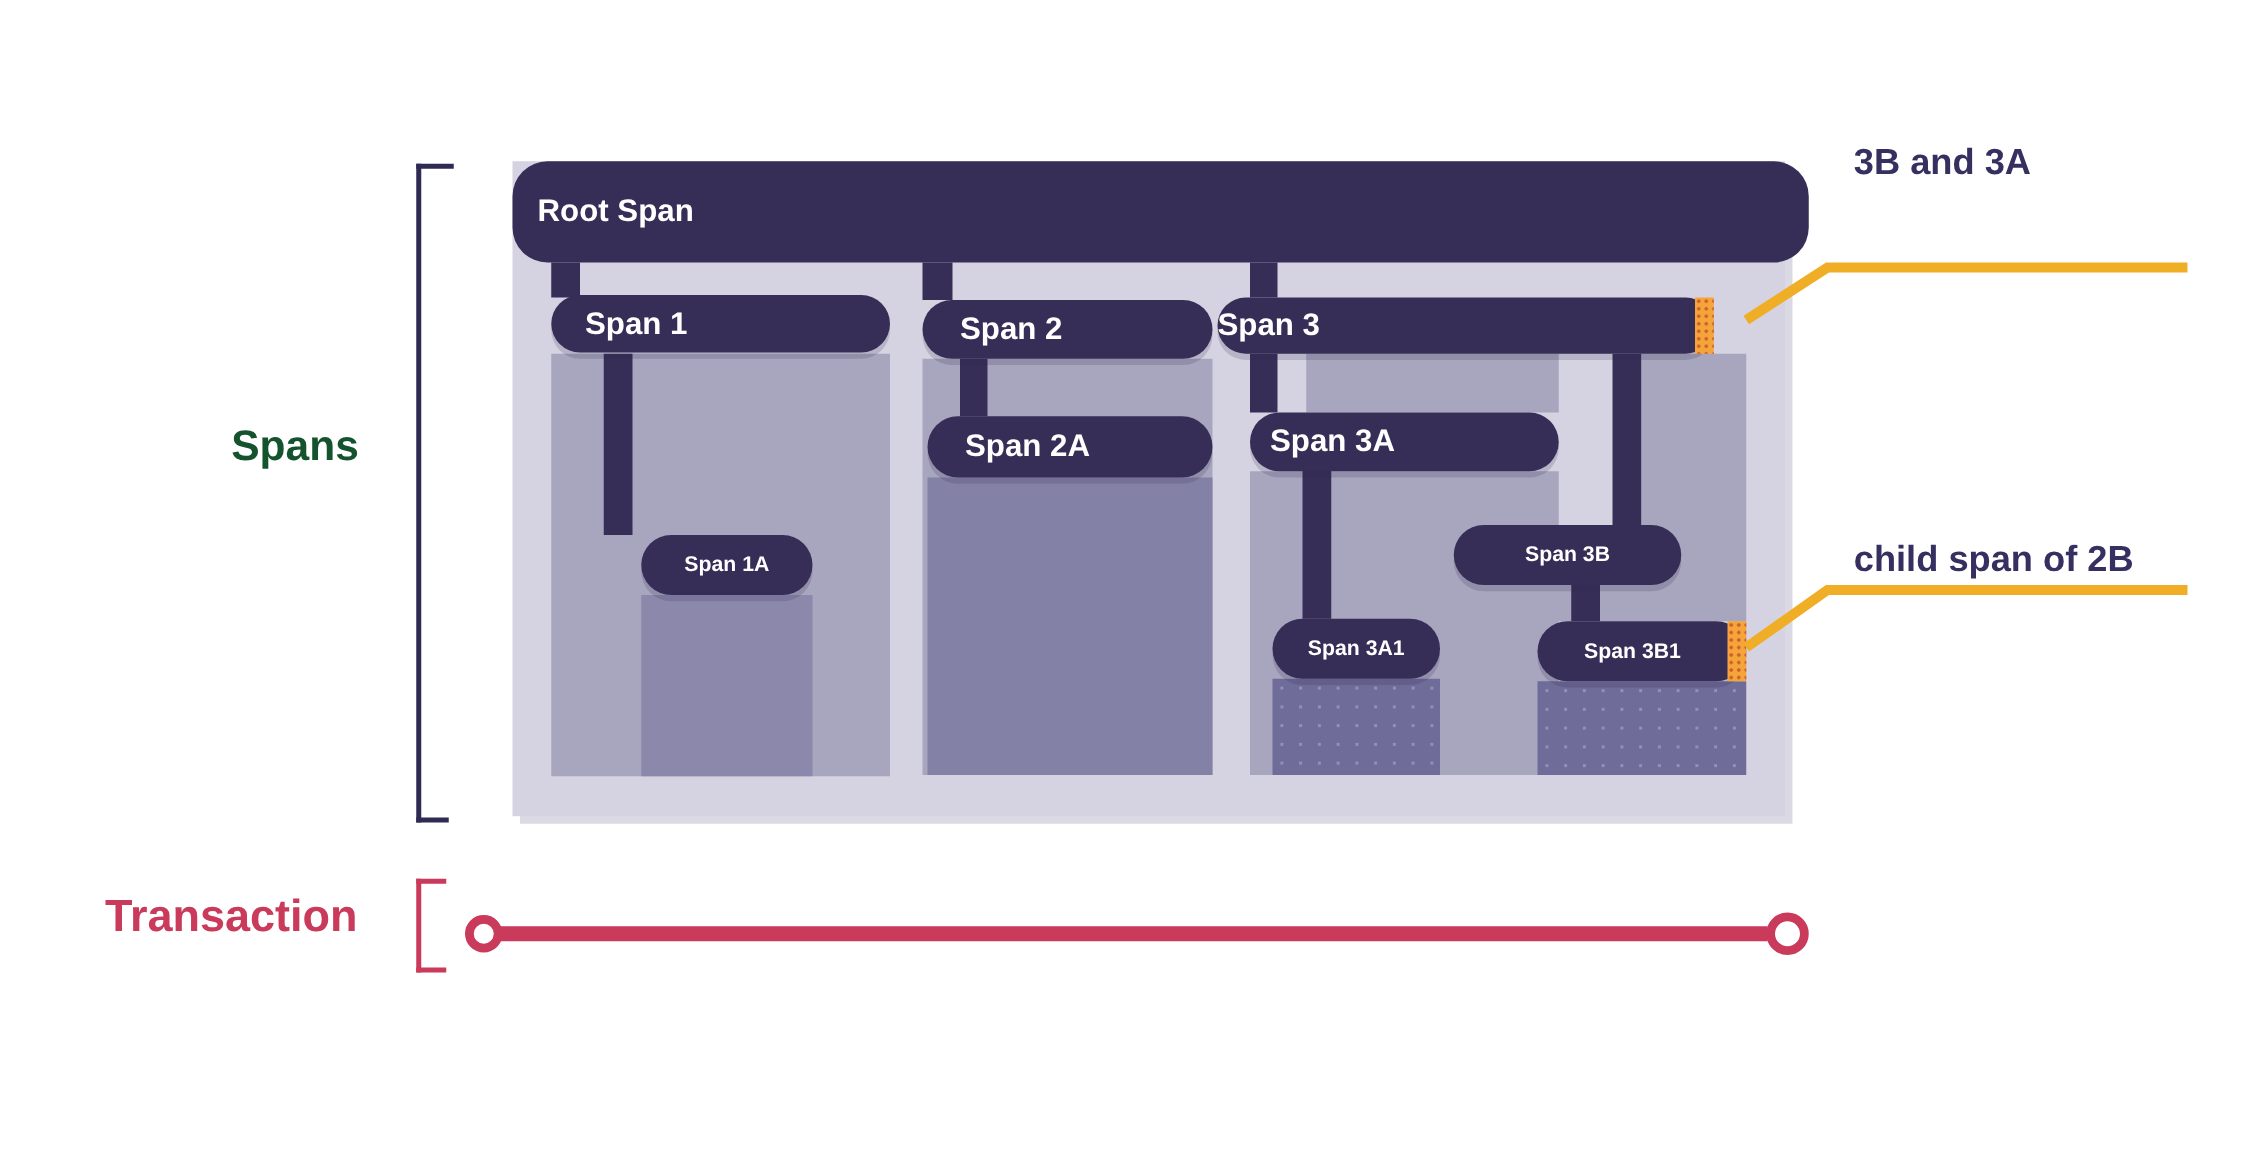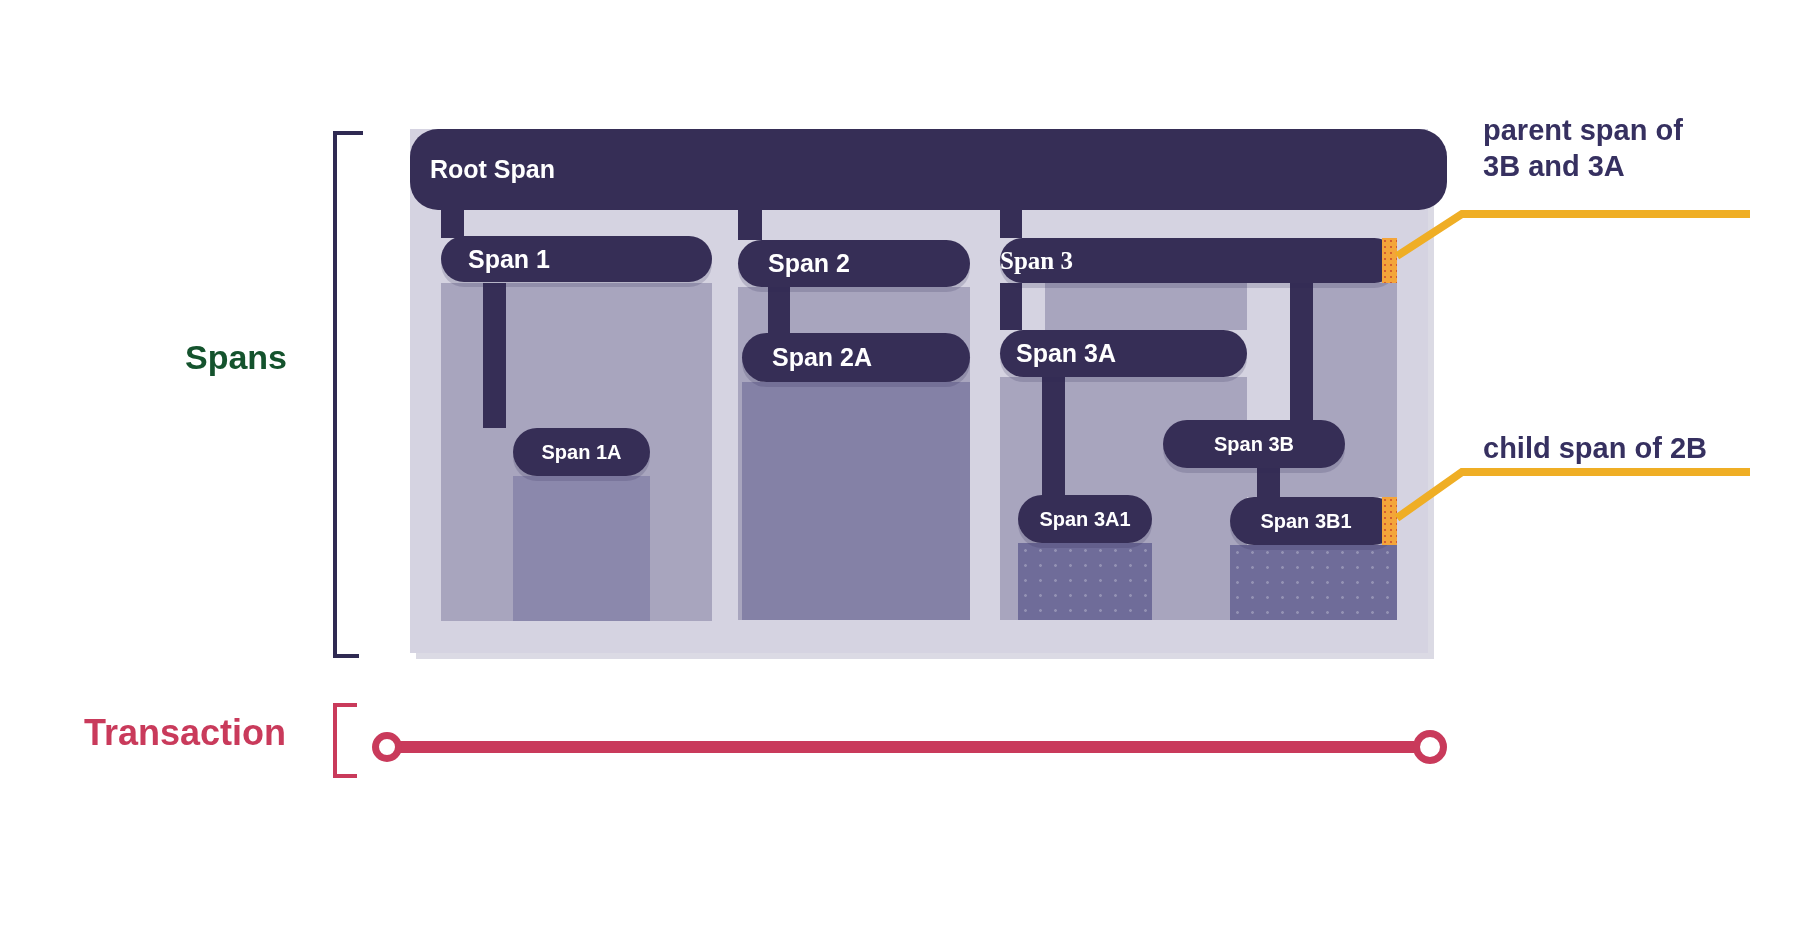--- a/index.html
+++ b/index.html
@@ -29,21 +29,21 @@
            background-image:radial-gradient(rgba(255,255,255,0.25) 1.3px, transparent 1.5px);
            background-size:15px 15px;}
 
   
   .conn{position:absolute;background:#362E56;}
 
   
   .bar{position:absolute;background:#362E56;color:#ffffff;font-weight:700;font-size:25px;
        display:flex;align-items:center;box-shadow:0 5px 0 rgba(47,41,82,0.18);border-radius:28px;}
   .bar .lbl{white-space:nowrap;}
-  .bar.center{justify-content:center;font-size:20px;}
+  .bar.center{justify-content:center;font-size:17px;}
   .bar.root{box-shadow:none;}
   .cap{position:absolute;right:0;top:0;bottom:0;width:15px;
        background-color:#F4A53A;
        background-image:radial-gradient(rgba(208,87,46,0.9) 1.2px, transparent 1.5px);
        background-size:6px 6px;}
 
   
   .annotation{position:absolute;font-weight:700;font-size:29px;line-height:36px;
               color:#363060;white-space:nowrap;}
   .ann-lines{position:absolute;left:0;top:0;pointer-events:none;}
@@ -100,21 +100,21 @@
     </div>
 
     <div class="bar" style="left:328px;top:111px;width:232px;height:47px;padding-left:30px;box-sizing:border-box;">
       <span class="lbl">Span 2</span>
     </div>
 
     <div class="bar" style="left:332px;top:204px;width:228px;height:49px;padding-left:30px;box-sizing:border-box;">
       <span class="lbl">Span 2A</span>
     </div>
 
-    <div class="bar" style="left:590px;top:109px;width:397px;height:45px;box-sizing:border-box;font-family:Liberation Serif, serif;">
+    <div class="bar" style="left:564px;top:109px;width:397px;height:45px;box-sizing:border-box;">
       <span class="lbl">Span 3</span>
       <span class="cap"></span>
     </div>
 
     <div class="bar" style="left:590px;top:201px;width:247px;height:47px;padding-left:16px;box-sizing:border-box;">
       <span class="lbl">Span 3A</span>
     </div>
 
     <div class="bar center" style="left:608px;top:366px;width:134px;height:48px;">
       <span class="lbl">Span 3A1</span>
@@ -129,21 +129,20 @@
       <span class="cap"></span>
     </div>
   </div>
 
   <svg class="ann-lines" width="1801" height="927" viewBox="0 0 1801 927">
     <polyline points="1397,256 1462,214 1750,214" fill="none" stroke="#EFAE25" stroke-width="8"></polyline>
     <polyline points="1397,518 1462,472 1750,472" fill="none" stroke="#EFAE25" stroke-width="8"></polyline>
   </svg>
 
   <div class="annotation" style="left:1483px;top:112px;">
-    <div>parent span of</div>
     <div>3B and 3A</div>
   </div>
   <div class="annotation" style="left:1483px;top:430px;">child span of 2B</div>
 
   <div class="side-label transaction-label">Transaction</div>
   <div class="bk bk-red" style="left:333px;top:703px;width:4px;height:75px;"></div>
   <div class="bk bk-red" style="left:333px;top:703px;width:24px;height:4px;"></div>
   <div class="bk bk-red" style="left:333px;top:774px;width:24px;height:4px;"></div>
 
   <div class="t-line"></div>

